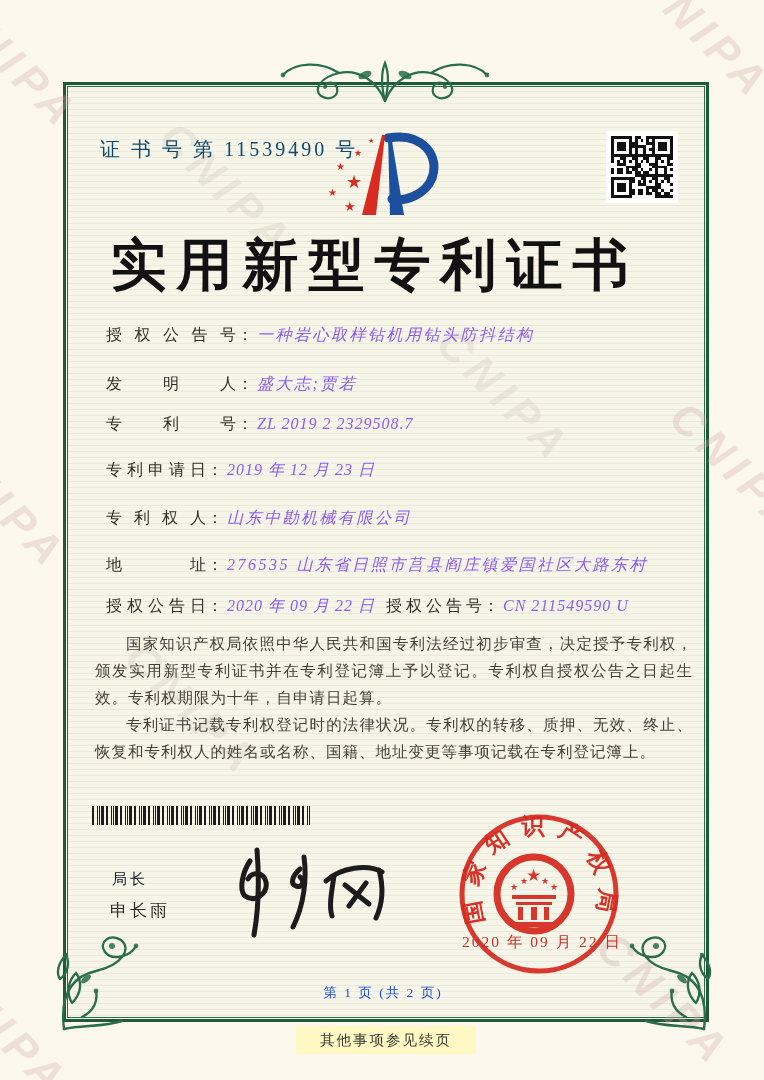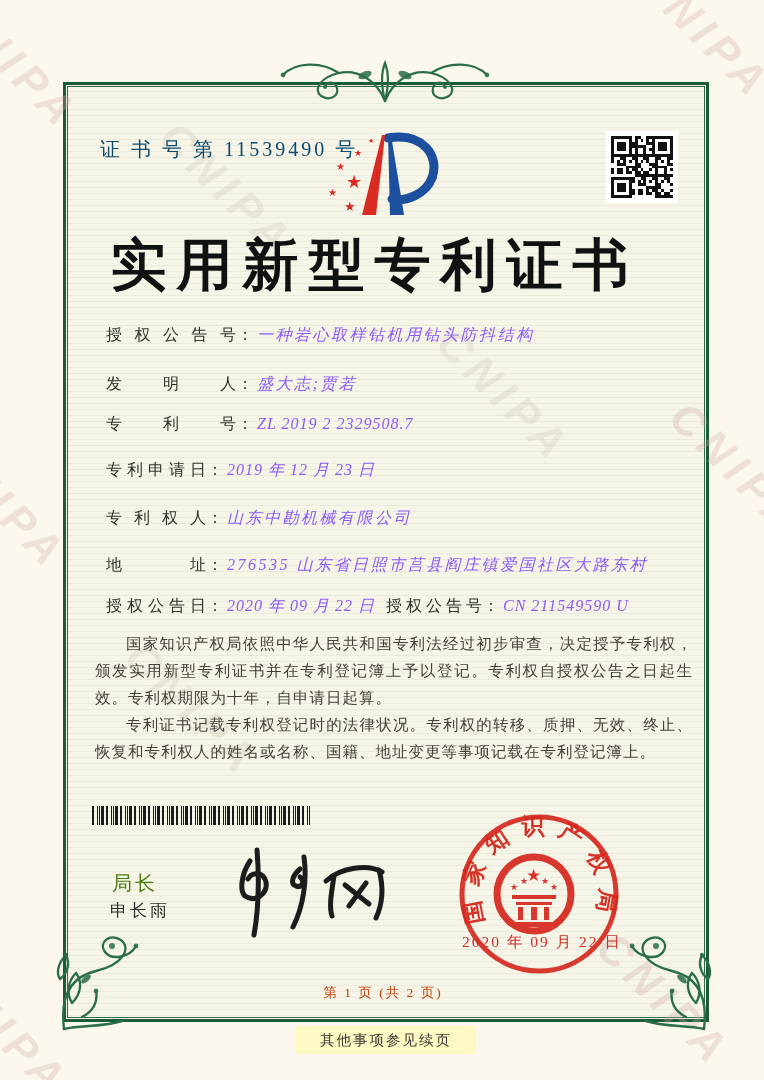--- a/index.html
+++ b/index.html
@@ -46,31 +46,31 @@
              line-height:27px;color:#46403a;text-align:justify;letter-spacing:1px;}
   .body-text p{margin:0;text-indent:2em;}
 
   
   .barcode{position:absolute;left:92px;top:806px;width:218px;height:19px;
      background-image:
        repeating-linear-gradient(90deg,#1c1c1c 0 2px,rgba(0,0,0,0) 2px 5px,#1c1c1c 5px 6px,rgba(0,0,0,0) 6px 9px,#1c1c1c 9px 12px,rgba(0,0,0,0) 12px 14px),
        repeating-linear-gradient(90deg,#1c1c1c 0 1px,rgba(0,0,0,0) 1px 7px);}
 
   
-  .sig-pos{position:absolute;left:112px;top:870px;font-size:20px;letter-spacing:3px;color:#4d7c0f;}
+  .sig-pos{position:absolute;left:112px;top:870px;font-size:15px;letter-spacing:3px;color:#0f172a;}
   .sig-name{position:absolute;left:110px;top:899px;font-size:17px;letter-spacing:3px;color:#2e2b28;text-align:right;}
   .sig-hand{position:absolute;left:228px;top:845px;width:165px;height:95px;}
 
   
   .seal{position:absolute;left:440px;top:795px;width:220px;height:190px;z-index:4;}
   .seal text{font-family:"Liberation Serif","DejaVu Serif",serif;}
 
   
   .page-info{position:absolute;left:63px;top:984px;width:640px;text-align:center;
-             font-size:13.5px;letter-spacing:2px;color:#c2410c;}
+             font-size:13.5px;letter-spacing:2px;color:#1d4ed8;}
   .note{position:absolute;left:296px;top:1026px;width:180px;height:28px;background:#fef9c3;
         z-index:3;display:flex;align-items:center;justify-content:center;
         font-size:14.5px;letter-spacing:2px;color:#3c3833;}
 
   
   .orn{position:absolute;z-index:4;pointer-events:none;}
   .orn-top{left:277px;top:57px;width:216px;height:47px;}
   .orn-bl{left:52px;top:933px;width:92px;height:98px;}
   .orn-br{left:624px;top:933px;width:92px;height:98px;transform:scaleX(-1);}
 </style>

